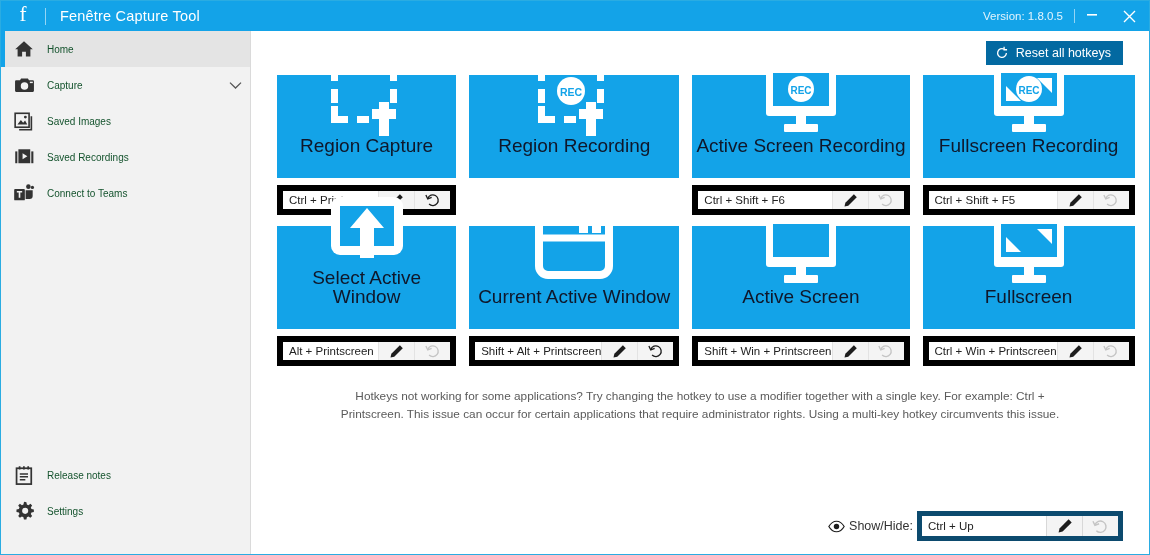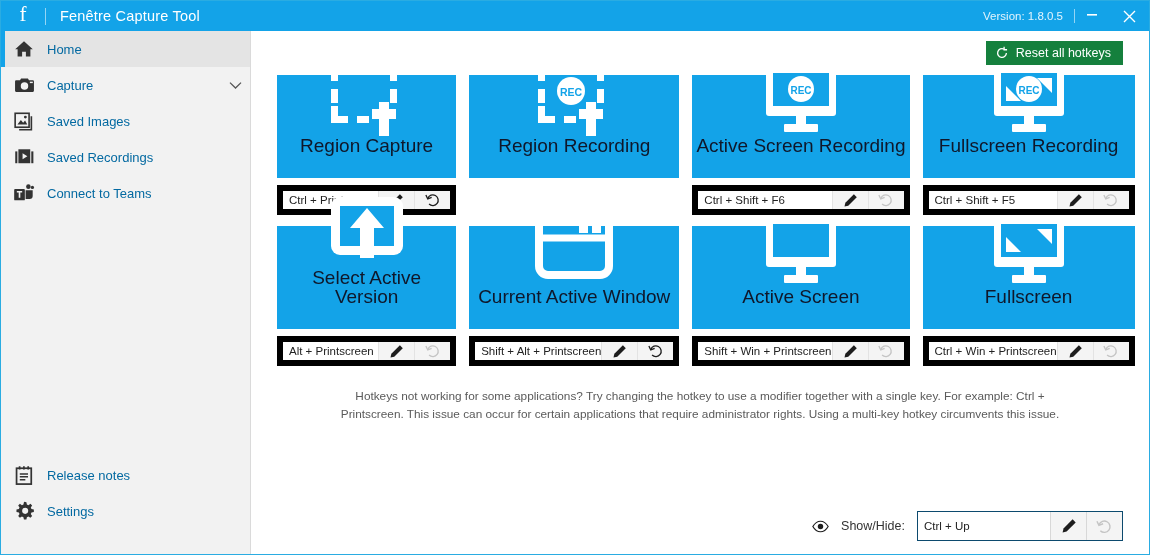--- a/index.html
+++ b/index.html
@@ -88,22 +88,22 @@
     display: flex;
     flex-direction: column;
     position: relative;
   }
   .nav-top { padding-top: 0px; }
   .nav-item {
     height: 36px;
     display: flex;
     align-items: center;
     position: relative;
-    color: #0369a1;
-    font-size: 13px;
+    color: #14532d;
+    font-size: 10px;
     cursor: default;
   }
   .nav-item.active { background: #e4e4e4; }
   .nav-item.active::before {
     content: "";
     position: absolute;
     left: 0; top: 0; bottom: 0;
     width: 4px;
     background: #13a3e8;
   }
@@ -136,21 +136,21 @@
     flex-direction: column;
     min-width: 0;
   }
   .content-top {
     height: 44px;
     display: flex;
     align-items: center;
     justify-content: flex-end;
   }
   .reset-btn {
-    background: #15803d;
+    background: #0369a1;
     color: #ffffff;
     border: none;
     height: 24px;
     padding: 0 12px 0 9px;
     font-size: 12.5px;
     font-family: "Liberation Sans", sans-serif;
     display: flex;
     align-items: center;
     gap: 7px;
     cursor: pointer;
@@ -230,28 +230,28 @@
     padding: 0 60px;
   }
 
   
   .showhide-row {
     margin-top: auto;
     margin-bottom: 13px;
     display: flex;
     align-items: center;
     justify-content: flex-end;
-    gap: 12px;
+    gap: 4px;
   }
   .eye-wrap { display: flex; align-items: center; color: #1d1d1d; }
   .showhide-label { font-size: 12.5px; color: #333333; }
   .showhide-box {
     width: 206px;
     height: 30px;
-    border: 1px solid #0c4a6e;
+    border: 5px solid #0c4a6e;
     background: #ffffff;
     display: flex;
     align-items: stretch;
   }
   .showhide-box .hotkey-value { font-size: 11.5px; }
   .showhide-box .hk-btn { border-left: 1px solid #d8d8d8; }
 
   svg { display: block; }
 </style>
 </head>
@@ -510,21 +510,21 @@
 
         <div class="cell">
           <div class="tile">
             <div class="tile-icon">
               <svg width="82" height="76" viewBox="0 0 82 76" fill="#ffffff">
                 <rect x="5" y="5" width="72" height="58" rx="9"></rect>
                 <rect x="14" y="14" width="54" height="40" fill="#13a3e8"></rect>
                 <path d="M41 16 L58 36 L48 36 L48 66 L34 66 L34 36 L24 36 Z"></path>
               </svg>
             </div>
-            <div class="tile-label">Select Active Version</div>
+            <div class="tile-label">Select Active Window</div>
           </div>
           <div class="hotkey">
             <div class="hotkey-value">Alt + Printscreen</div>
             <div class="hk-btn">
               <svg width="15" height="15" viewBox="0 0 16 16" fill="currentColor">
                   <path d="M11.6 1.3 L14.7 4.4 L5.6 13.5 L1.6 14.4 L2.5 10.4 Z"></path>
                 </svg>
             </div>
             <div class="hk-btn disabled">
               <svg width="16" height="16" viewBox="0 0 18 18" fill="none">

